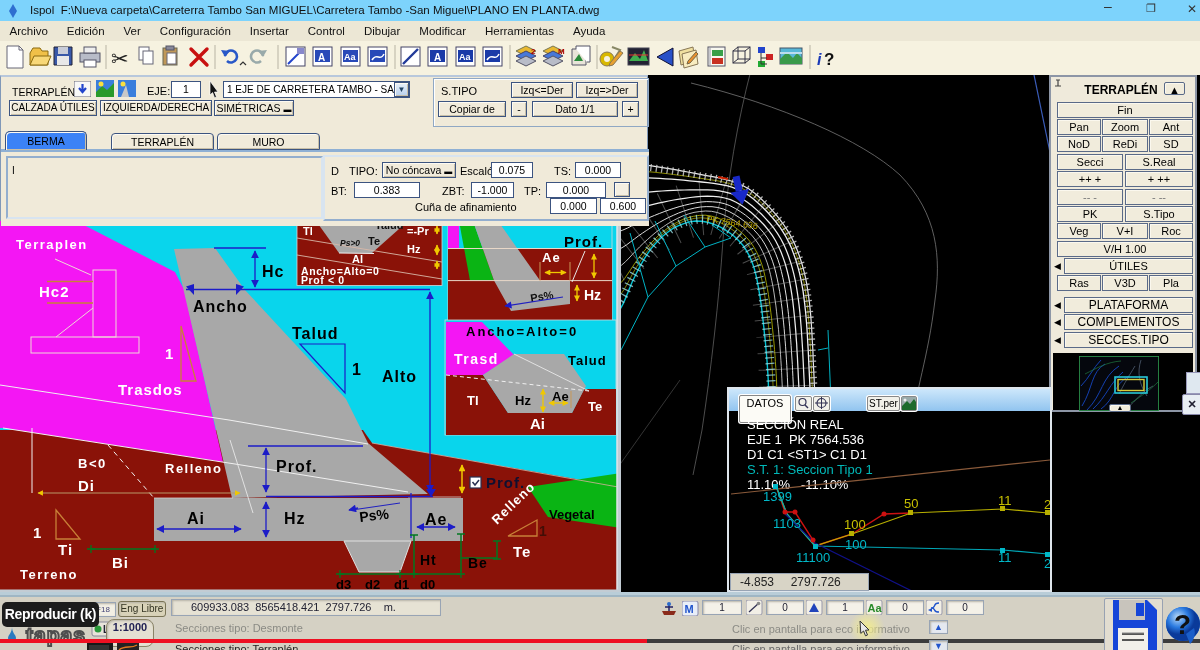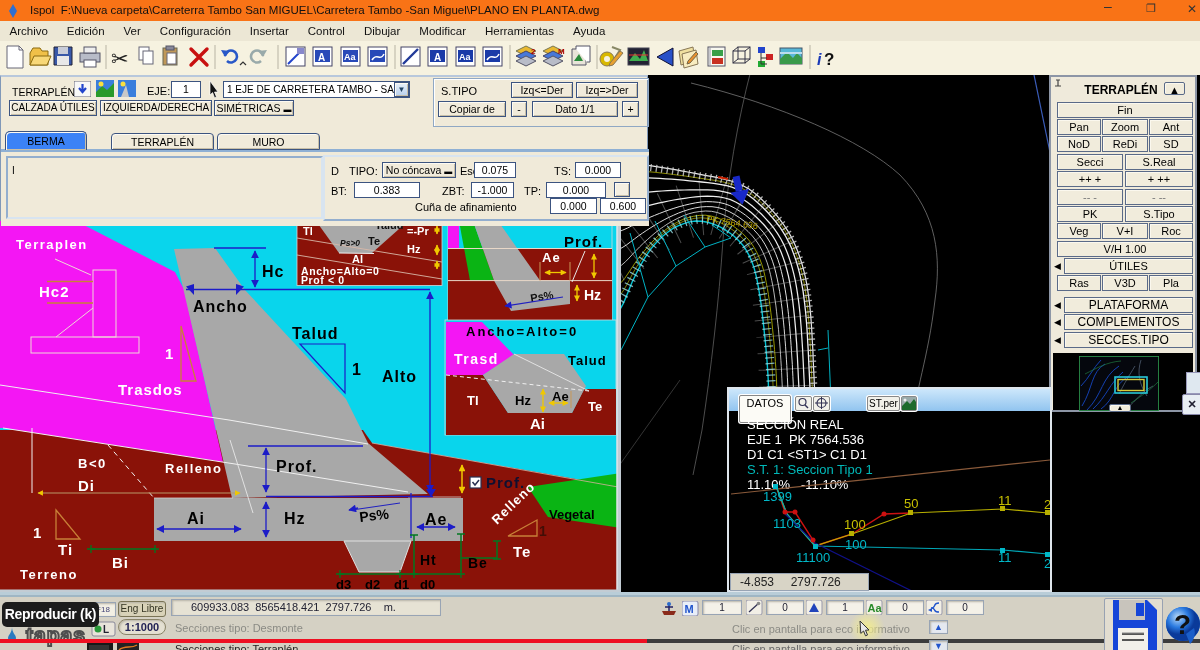--- a/index.html
+++ b/index.html
@@ -1,17 +1,17 @@
 <!DOCTYPE html>
 <html><head><meta charset="utf-8">
 <style>
   html,body{margin:0;padding:0;width:1200px;height:650px;overflow:hidden;
     font-family:"Liberation Sans",sans-serif;background:#000;}
   .abs{position:absolute;}
-  #titlebar{left:0;top:0;width:1200px;height:21px;background:#f97316;color:#000;}
+  #titlebar{left:0;top:0;width:1200px;height:21px;background:#7dd3fc;color:#000;}
   #titlebar .tt{position:absolute;left:30px;top:3.5px;font-size:11.5px;color:#111;}
   #menubar{left:0;top:21px;width:1200px;height:20px;background:#ece7d5;}
   #menubar span{display:inline-block;font-size:11.5px;color:#111;padding:4px 9.5px 0 9.5px;}
   #toolbar{left:0;top:41px;width:1200px;height:34px;background:#f6f2e0;border-bottom:1px solid #999;}
   #main{left:0;top:75px;width:1200px;height:520px;background:#000;}
   #ctrl{left:0;top:0px;width:648px;height:146px;background:#f0ead9;border:1px solid #8098b8;border-top:2px solid #b8c8dc;box-sizing:border-box;}
   .btn{position:absolute;background:#f1ebdb;border:1px solid #3c5480;box-shadow:inset 1px 1px 0 #fdfaf2, inset -1px -1px 0 #c8bfa8;
     font-size:10.5px;color:#000;text-align:center;box-sizing:border-box;line-height:14px;}
   .inp{position:absolute;background:#fff;border:1px solid #3c5480;font-size:10.5px;color:#000;box-sizing:border-box;line-height:15px;}
   .lbl{position:absolute;font-size:11px;color:#000;white-space:nowrap;}
@@ -436,21 +436,21 @@
     <span class="btn" style="left:216px;top:56px;width:103px;height:17px;border-radius:4px 4px 0 0;line-height:16px">MURO</span>
 
     <div class="abs" style="left:5px;top:79px;width:313px;height:59px;border:2px solid #93aece;border-bottom-color:#d8e4f0;border-right-color:#d8e4f0;">
       <span class="lbl" style="left:4px;top:7px;font-size:10px">I</span>
     </div>
     <div class="abs" style="left:322px;top:78px;width:322px;height:62px;border:2px solid #93aece;border-top-color:#d8e4f0;border-left-color:#d8e4f0;"></div>
     <span class="lbl" style="left:330px;top:88px">D</span>
     <span class="lbl" style="left:348px;top:88px">TIPO:</span>
     <span class="btn" style="left:381px;top:85px;width:74px;height:16px">No cóncava <span style="font-size:8px">▬</span></span>
     <span class="lbl" style="left:459px;top:88px">Escalón</span>
-    <span class="inp" style="left:473px;top:85px;width:42px;height:16px;text-align:center">0.075</span>
+    <span class="inp" style="left:490px;top:85px;width:42px;height:16px;text-align:center">0.075</span>
     <span class="lbl" style="left:553px;top:88px">TS:</span>
     <span class="inp" style="left:574px;top:85px;width:46px;height:16px;text-align:center">0.000</span>
     <span class="lbl" style="left:330px;top:108px">BT:</span>
     <span class="inp" style="left:353px;top:105px;width:66px;height:16px;text-align:center">0.383</span>
     <span class="lbl" style="left:441px;top:108px">ZBT:</span>
     <span class="inp" style="left:470px;top:105px;width:43px;height:16px;text-align:center">-1.000</span>
     <span class="lbl" style="left:523px;top:108px">TP:</span>
     <span class="inp" style="left:545px;top:105px;width:60px;height:16px;text-align:center">0.000</span>
     <span class="btn" style="left:613px;top:105px;width:16px;height:15px;background:#f4efe2"></span>
     <span class="lbl" style="left:414px;top:124px">Cuña de afinamiento</span>
@@ -579,21 +579,21 @@
       <path d="M5 0 C5 6 1 8 1 11 a4 4.2 0 0 0 8 0 C9 8 5 6 5 0 Z" fill="#2a7ac0"></path>
     </svg>
   <span class="sfield" style="left:90px;top:5px;width:26px;height:15px;background:#f2efe4;font-size:8px;text-align:center;line-height:13px;color:#447">F18</span>
   <span class="sfield" style="left:118px;top:4px;width:48px;height:16px;background:#d8d2b8;border:1.5px solid #7a7456;border-radius:3px;font-size:10px;text-align:center;line-height:13px;color:#332">Eng Libre</span>
   <span class="sfield" style="left:171px;top:2px;width:270px;height:17px;font-size:11px;line-height:15px"><span style="margin-left:19px">609933.083&nbsp; 8565418.421&nbsp; 2797.726&nbsp;&nbsp;&nbsp;&nbsp;m.</span></span>
   <svg class="abs" style="left:90px;top:24px" width="27" height="16">
       <rect x="2" y="1" width="23" height="14" rx="2" fill="#e8e4da" stroke="#889"></rect>
       <circle cx="8" cy="8" r="3.5" fill="#2a9a3a"></circle>
       <text x="13" y="12" font-size="10" font-weight="bold" fill="#223">L</text>
     </svg>
-  <span class="sfield" style="left:118px;top:22px;width:48px;height:16px;background:#e4e0d2;border-radius:8px;border:1.5px solid #8a8468;font-size:11px;font-weight:bold;text-align:center;line-height:14px;color:#225">1:1000</span>
+  <span class="sfield" style="left:106px;top:22px;width:48px;height:28px;background:#e4e0d2;border-radius:8px;border:1.5px solid #8a8468;font-size:11px;font-weight:bold;text-align:center;line-height:14px;color:#225">1:1000</span>
   <span class="gtext" style="left:175px;top:25px">Secciones tipo: Desmonte</span>
   <svg class="abs" style="left:660px;top:4px" width="20" height="15">
       <path d="M2 10 h14 l-2 4 h-10 Z" fill="#8a2a1a"></path>
       <path d="M9 2 v8 M5 6 h8" stroke="#226" stroke-width="1.5"></path>
       <circle cx="9" cy="3" r="2" fill="#2a6acc"></circle>
     </svg>
   <svg class="abs" style="left:682px;top:4px" width="17" height="15">
       <rect x="0" y="0" width="16" height="15" rx="2" fill="#e8eef8" stroke="#88a"></rect>
       <text x="2.5" y="12" font-size="11" font-weight="bold" fill="#2255cc">M</text>
     </svg>

